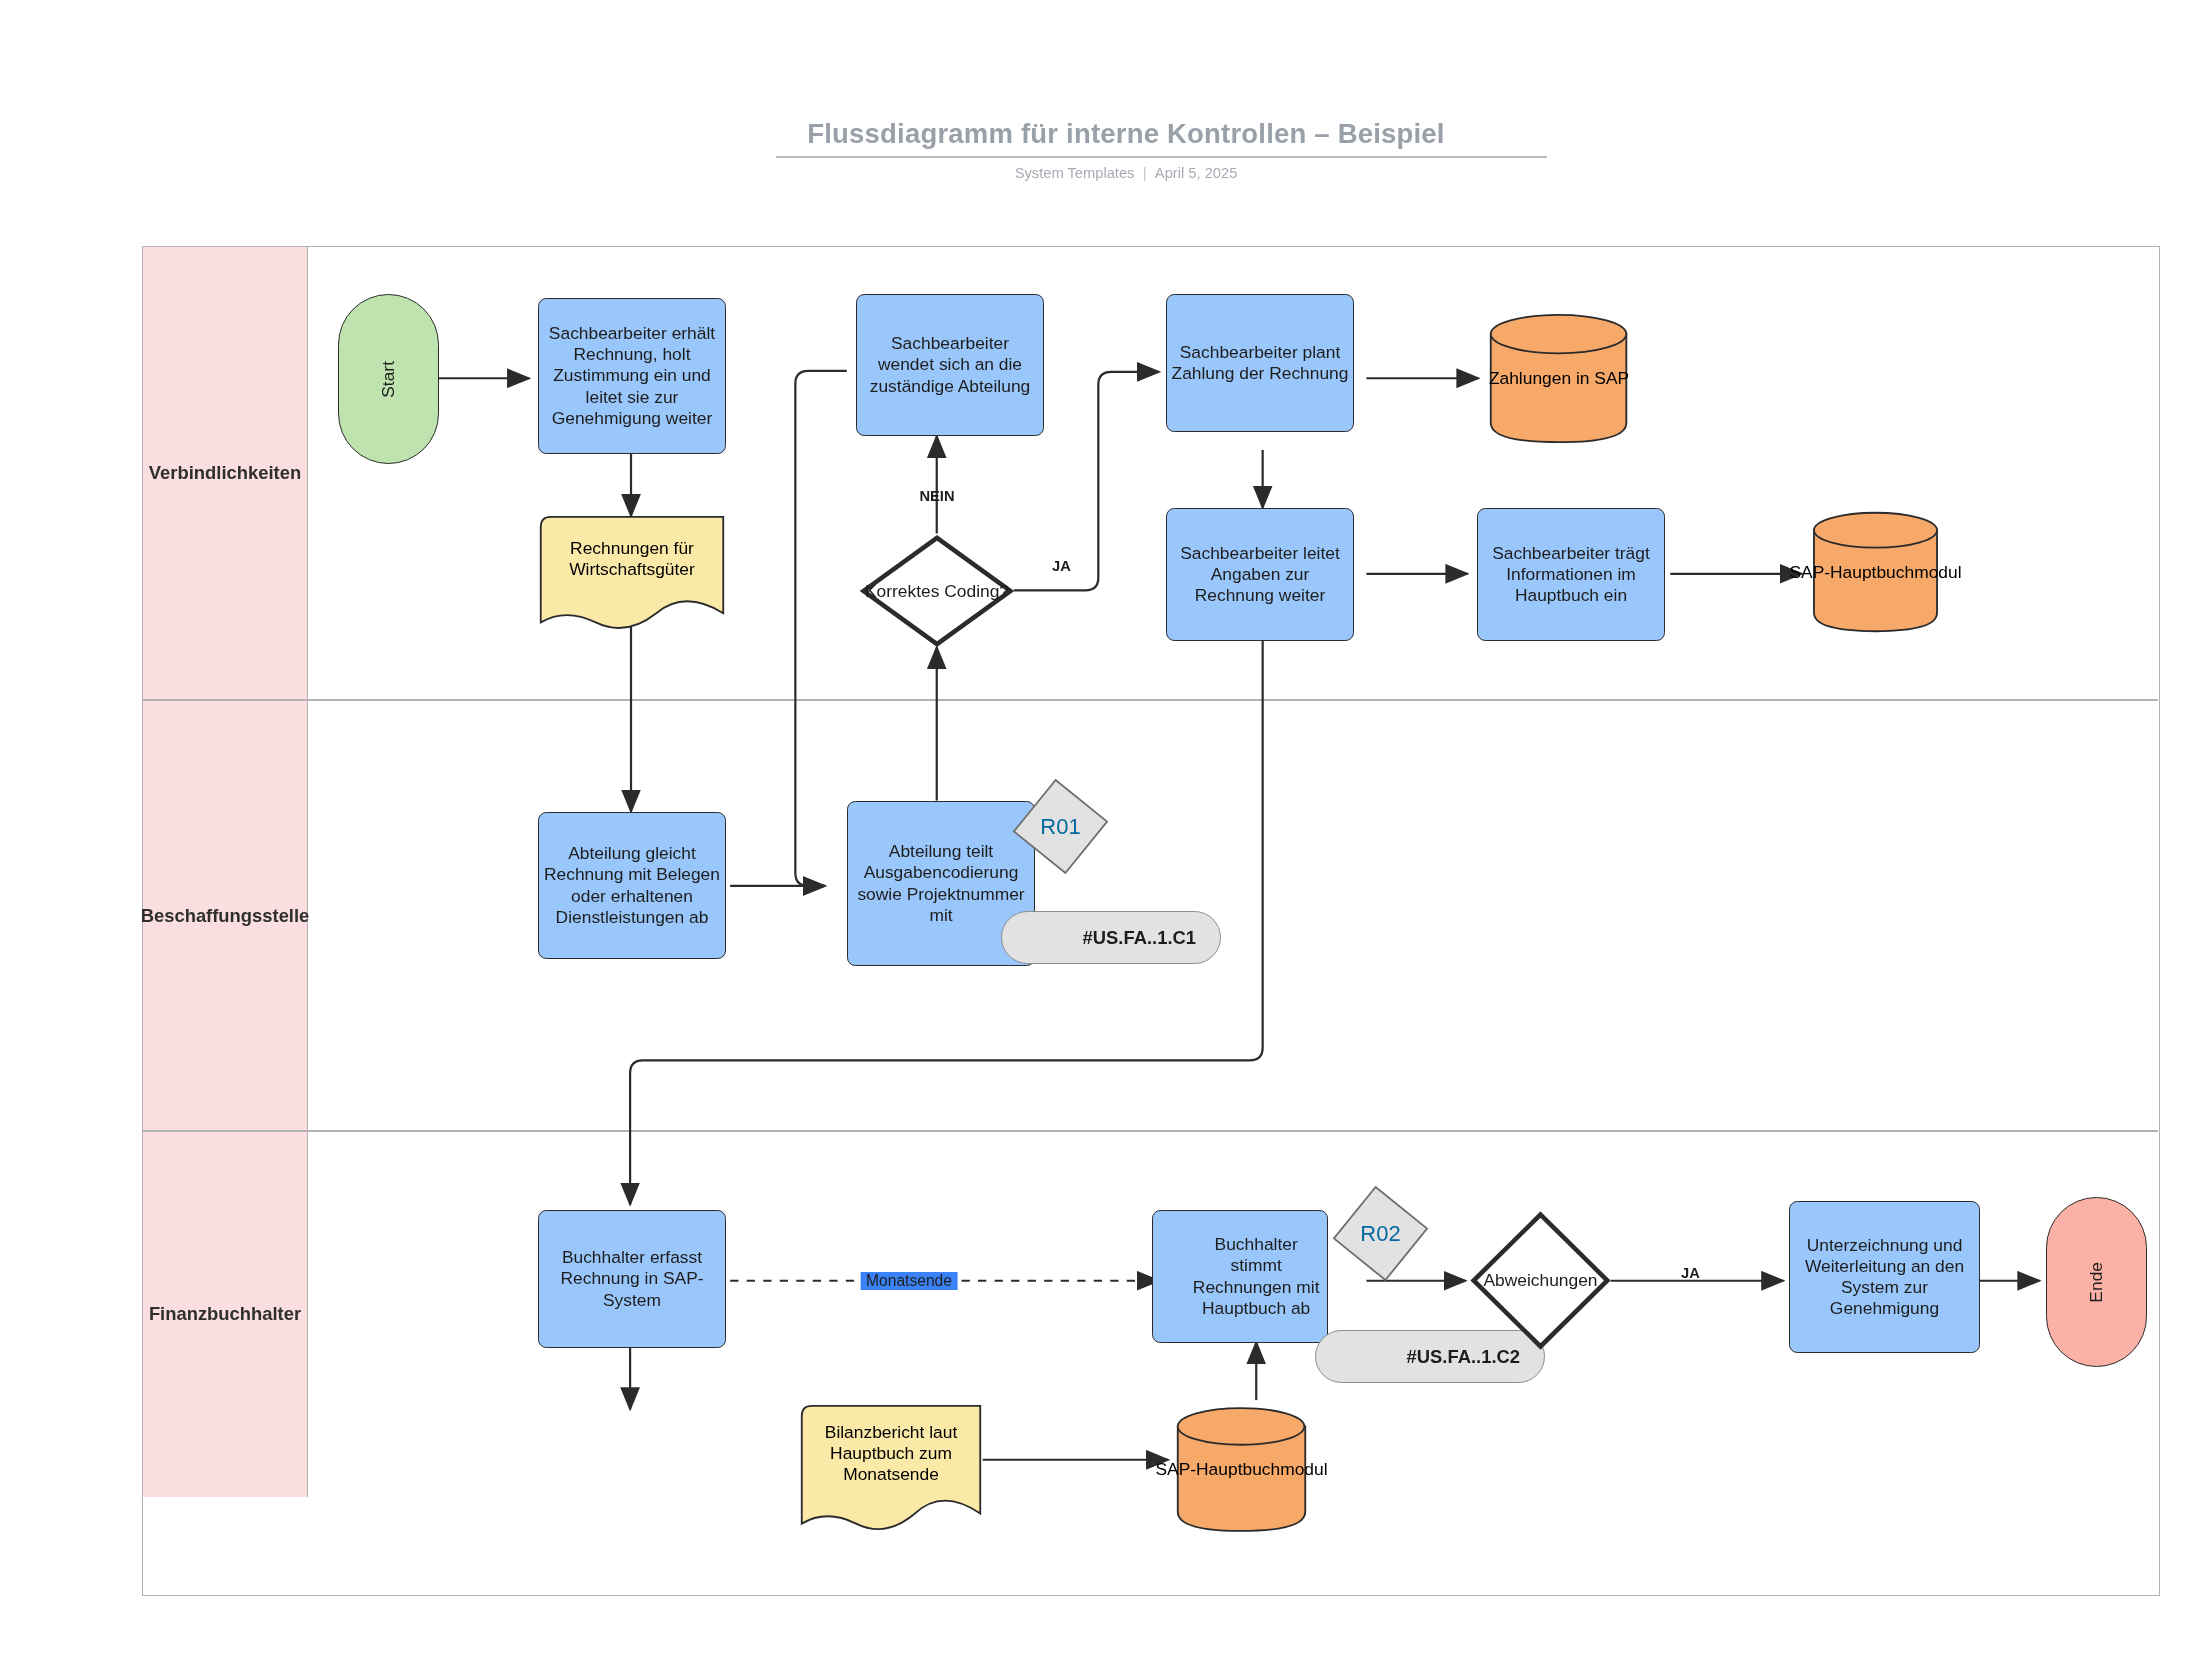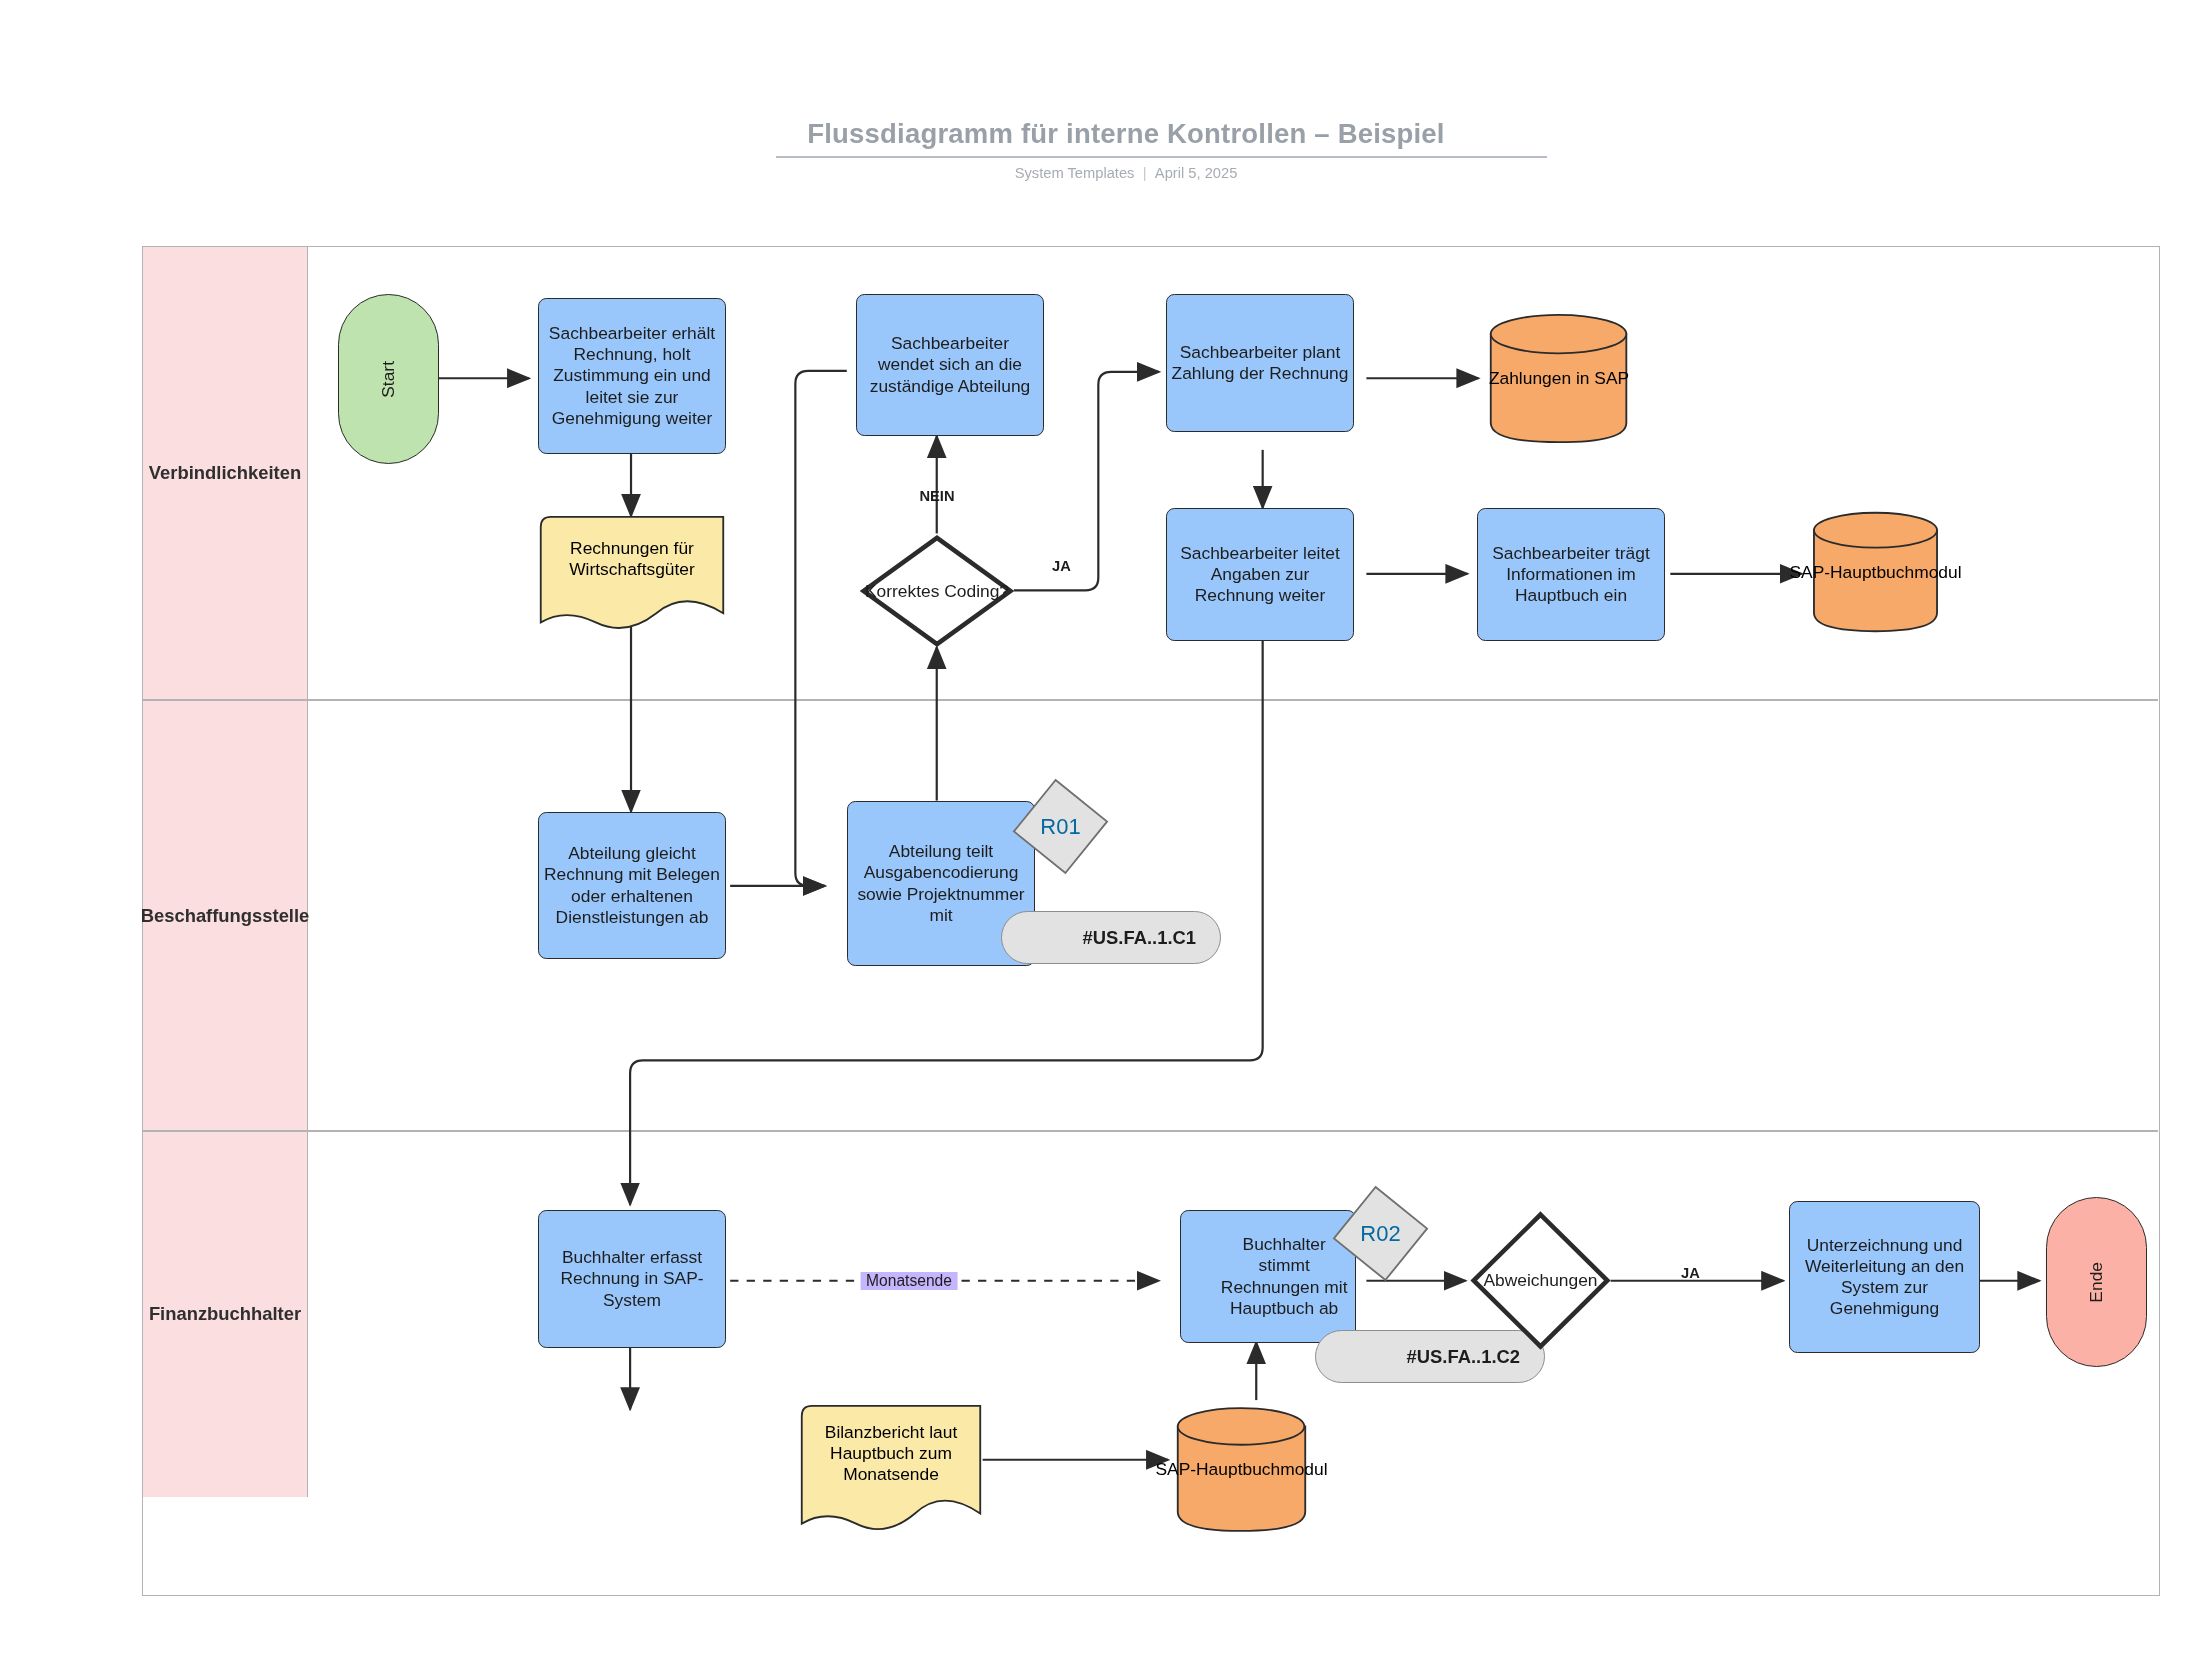--- a/index.html
+++ b/index.html
@@ -352,39 +352,39 @@
   </div>
 
   <div class="ctrl" style="left:1001px; top:911px; width:220px; height:53px;">
     <span>#US.FA..1.C1</span>
   </div>
 
   <div class="node proc" style="left:538px; top:1210px; width:188px; height:138px;">
     <span>Buchhalter erfasst Rechnung in SAP-System</span>
   </div>
 
-  <div class="edge-lbl plain" style="left:909px; top:1272px; transform:translateX(-50%); background:#c4b5fd; padding:0 5.5px;">Monatsende</div>
+  <div class="edge-lbl plain" style="left:909px; top:1272px; transform:translateX(-50%); background:#3b82f6; padding:0 5.5px;">Monatsende</div>
 
 
   <div class="doc-shape" style="position:absolute; left:799px; top:1403px; width:184px; height:129px;">
     <svg width="184" height="129" viewBox="0 0 200 140" style="position:absolute;left:0;top:0;">
       <path d="M3,14 Q3,3 14,3 L197,3 L197,120 Q156,92 126,120 Q94,147 62,131 Q30,115 3,131 Z" fill="#fbe9a8" stroke="#2b2b2b" stroke-width="2"></path>
     </svg>
     <div class="dtxt">Bilanzbericht laut Hauptbuch zum Monatsende</div>
   </div>
 
   <div class="cyl" style="position:absolute; left:1175px; top:1405px; width:133px; height:129px;">
     <svg width="133" height="129" viewBox="0 0 145 140" style="position:absolute;left:0;top:0;">
       <path d="M3,23 L3,116 Q3,137 72,137 Q142,137 142,116 L142,23 Z" fill="#f7a96a" stroke="#2b2b2b" stroke-width="2"></path>
       <ellipse cx="72" cy="23" rx="69" ry="20" fill="#f7a96a" stroke="#2b2b2b" stroke-width="2"></ellipse>
     </svg>
     <div class="ctxt">SAP-Hauptbuchmodul</div>
   </div>
 
-  <div class="node proc" style="left:1180px; top:1210px; width:176px; height:133px;padding-left:36px;">
+  <div class="node proc" style="left:1152px; top:1210px; width:176px; height:133px;padding-left:36px;">
     <span>Buchhalter stimmt Rechnungen mit Hauptbuch ab</span>
   </div>
 
   <div class="risk" style="left:1330px; top:1183px; width:101px; height:101px;">
     <svg width="101" height="101" viewBox="0 0 110 110" style="position:absolute;left:0;top:0;">
       <path d="M55,4 L106,55 L55,106 L4,55 Z" fill="#e2e2e2" stroke="#6f6f6f" stroke-width="2" transform="rotate(-6 55 55)"></path>
     </svg>
     <div class="rtxt">R02</div>
   </div>
 

